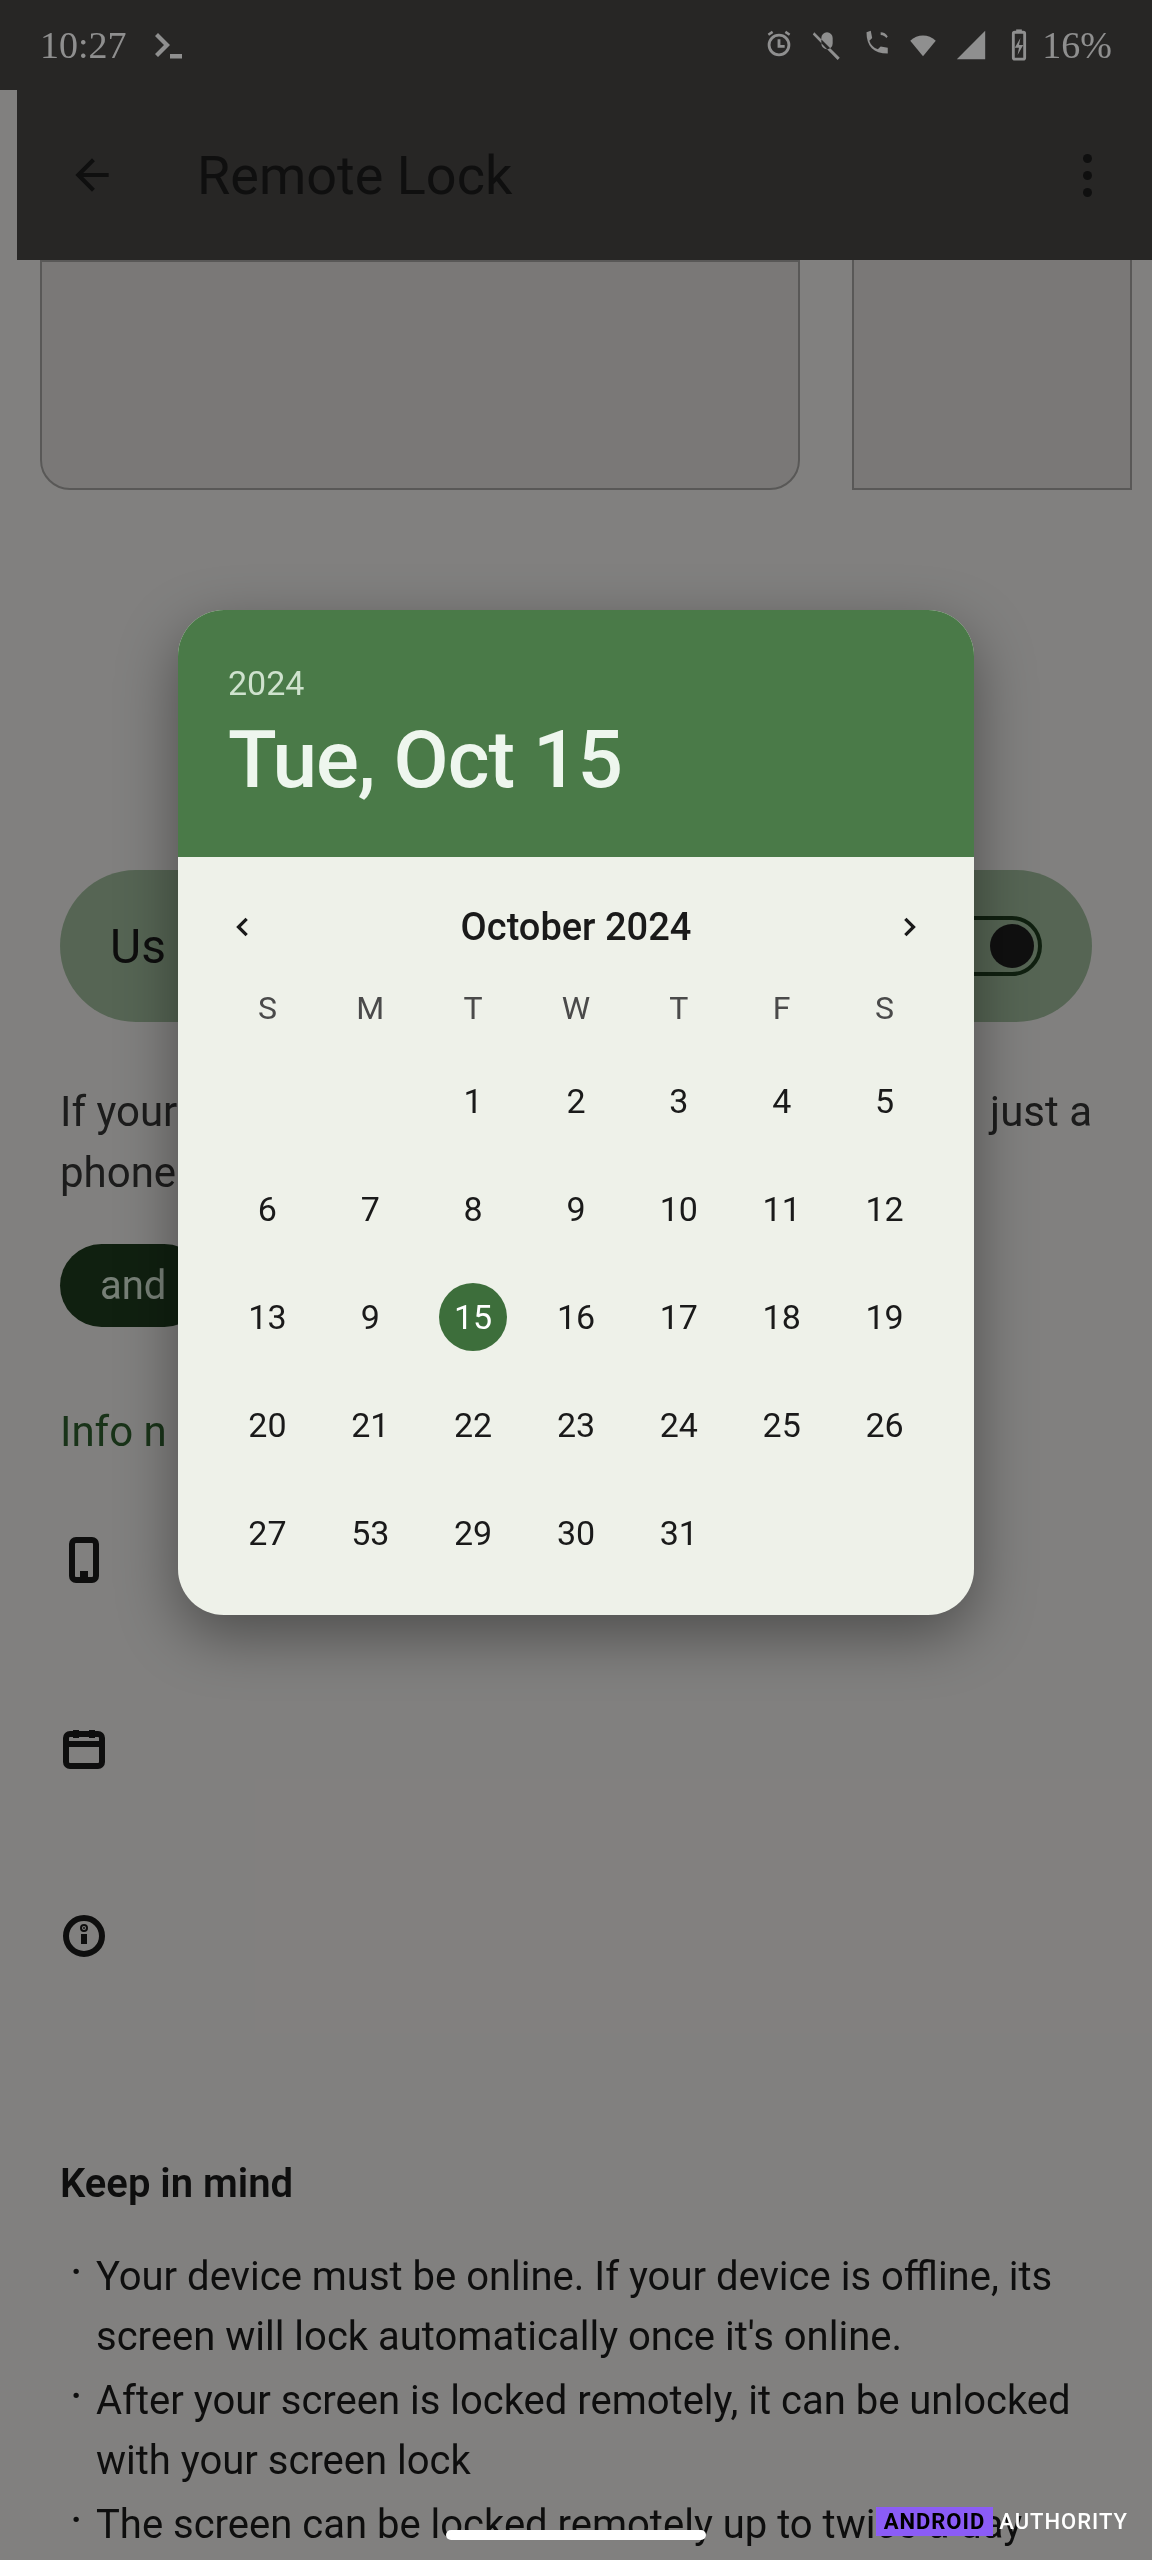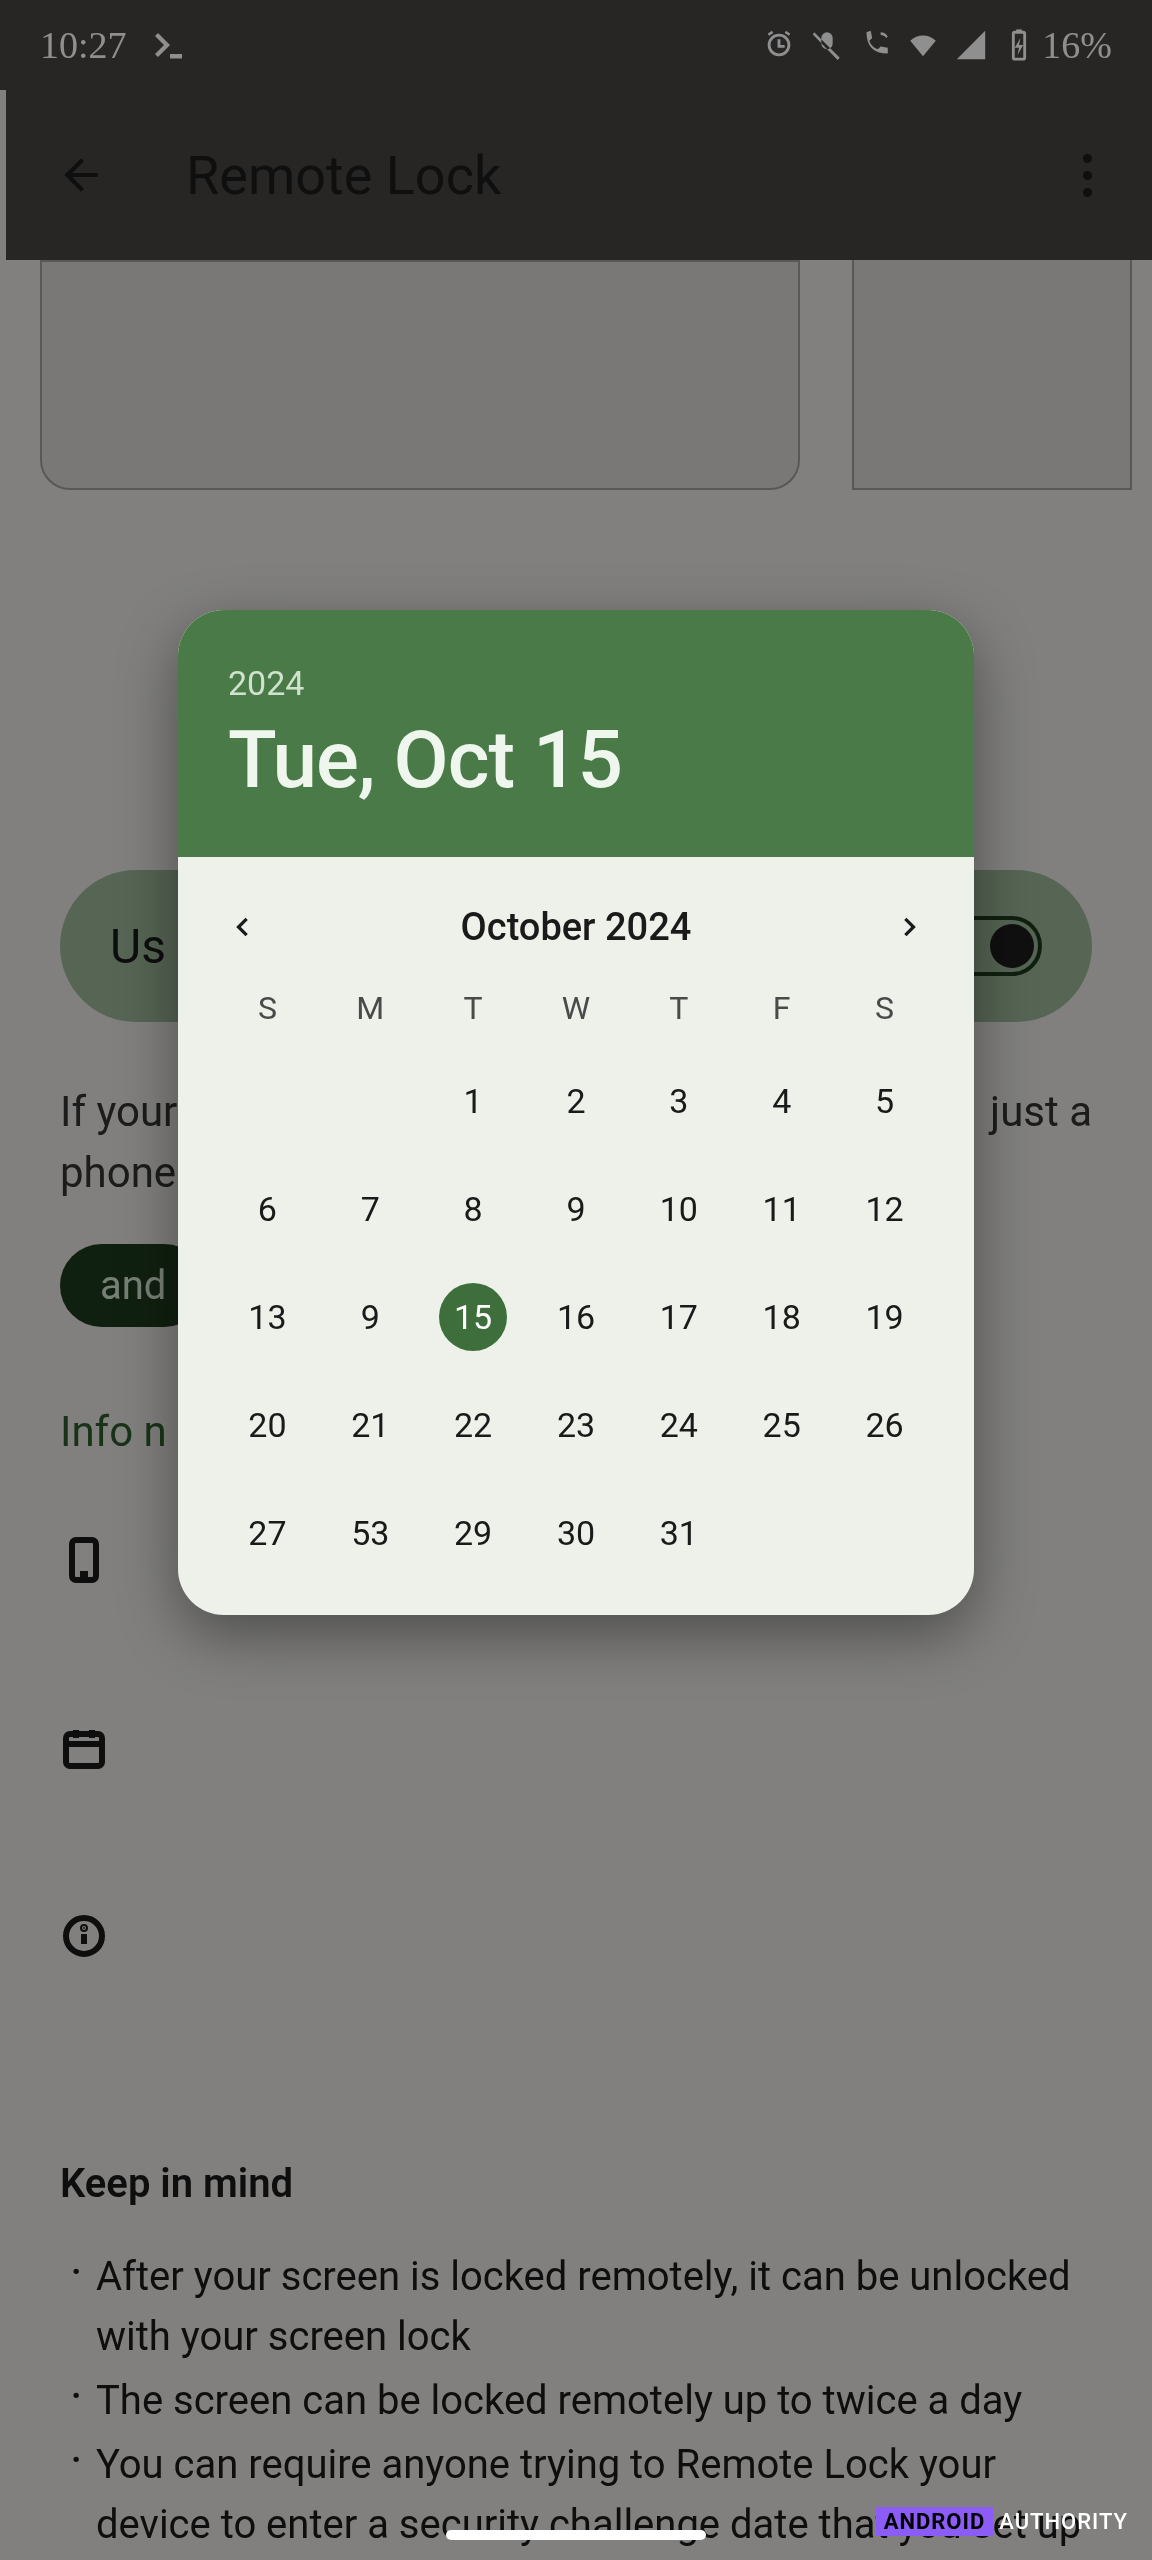--- a/index.html
+++ b/index.html
@@ -7,21 +7,21 @@
   body { background: #e7e5e2; position: relative; }
 
   
   .statusbar { position: absolute; top: 0; left: 0; right: 0; height: 90px; background: #464443; color: #fff; display: flex; align-items: center; justify-content: space-between; padding: 0 40px; font-size: 38px; font-weight: 500; font-family: Liberation Serif, serif; }
   .status-left { display: flex; align-items: center; gap: 22px; }
   .status-right { display: flex; align-items: center; gap: 14px; }
   .status-right svg { width: 34px; height: 34px; fill: #fff; }
   .batt-wrap { display: flex; align-items: center; gap: 6px; }
 
   
-  .appbar { position: absolute; top: 90px; left: 6px; right: 0; height: 170px; background: #464443; display: flex; align-items: center; padding: 0 50px; }
+  .appbar { position: absolute; top: 90px; left: 17px; right: 0; height: 170px; background: #464443; display: flex; align-items: center; padding: 0 50px; }
   .appbar .back { width: 50px; height: 50px; }
   .appbar .title { font-size: 54px; font-weight: 400; color: #1b1b1b; margin-left: 80px; flex: 1; }
   .appbar .more { width: 10px; display: flex; flex-direction: column; gap: 8px; align-items: center; margin-right: 10px;}
   .appbar .more span { width: 9px; height: 9px; border-radius: 50%; background: #1b1b1b; }
 
   
   .bgcontent { position: absolute; top: 260px; left: 0; right: 0; bottom: 0; background: #e7e5e2; padding: 0 60px; }
   .card-place { width: 760px; height: 230px; background: #d9d7d5; border: 2px solid #9f9d9b; border-radius: 0 0 30px 30px; margin-bottom: 50px; margin-left: -20px;}
   .card-place2 { position:absolute; top:0; right:-40px; width:280px; height:230px; background:#d9d7d5; border:2px solid #9f9d9b; border-top:none; }
   .toggle-row { margin-top: 380px; background: #99b597; border-radius: 80px; padding: 46px 50px; display: flex; align-items: center; justify-content: space-between; }
@@ -104,20 +104,21 @@
   </div>
   <div class="iconrow" style="margin-top:140px">
     <svg viewBox="0 0 24 24">
         <circle cx="12" cy="12" r="9"></circle>
         <line x1="12" y1="11" x2="12" y2="16"></line>
         <circle cx="12" cy="8" r="0.5" fill="#1a1a1a"></circle>
       </svg>
   </div>
   <div class="kim">Keep in mind</div>
   <ul class="bullets" id="bullets">
+      <li>Your device must be online. If your device is offline, its screen will lock automatically once it's online.</li>
       <li>After your screen is locked remotely, it can be unlocked with your screen lock</li>
       <li>The screen can be locked remotely up to twice a day</li>
       <li>You can require anyone trying to Remote Lock your device to enter a security challenge date that you set up</li>
     </ul>
 </div>
 
 <div class="statusbar">
   <div class="status-left">
     <span>10:27</span>
     <svg viewBox="0 0 24 24" width="36" height="36" fill="#fff">

